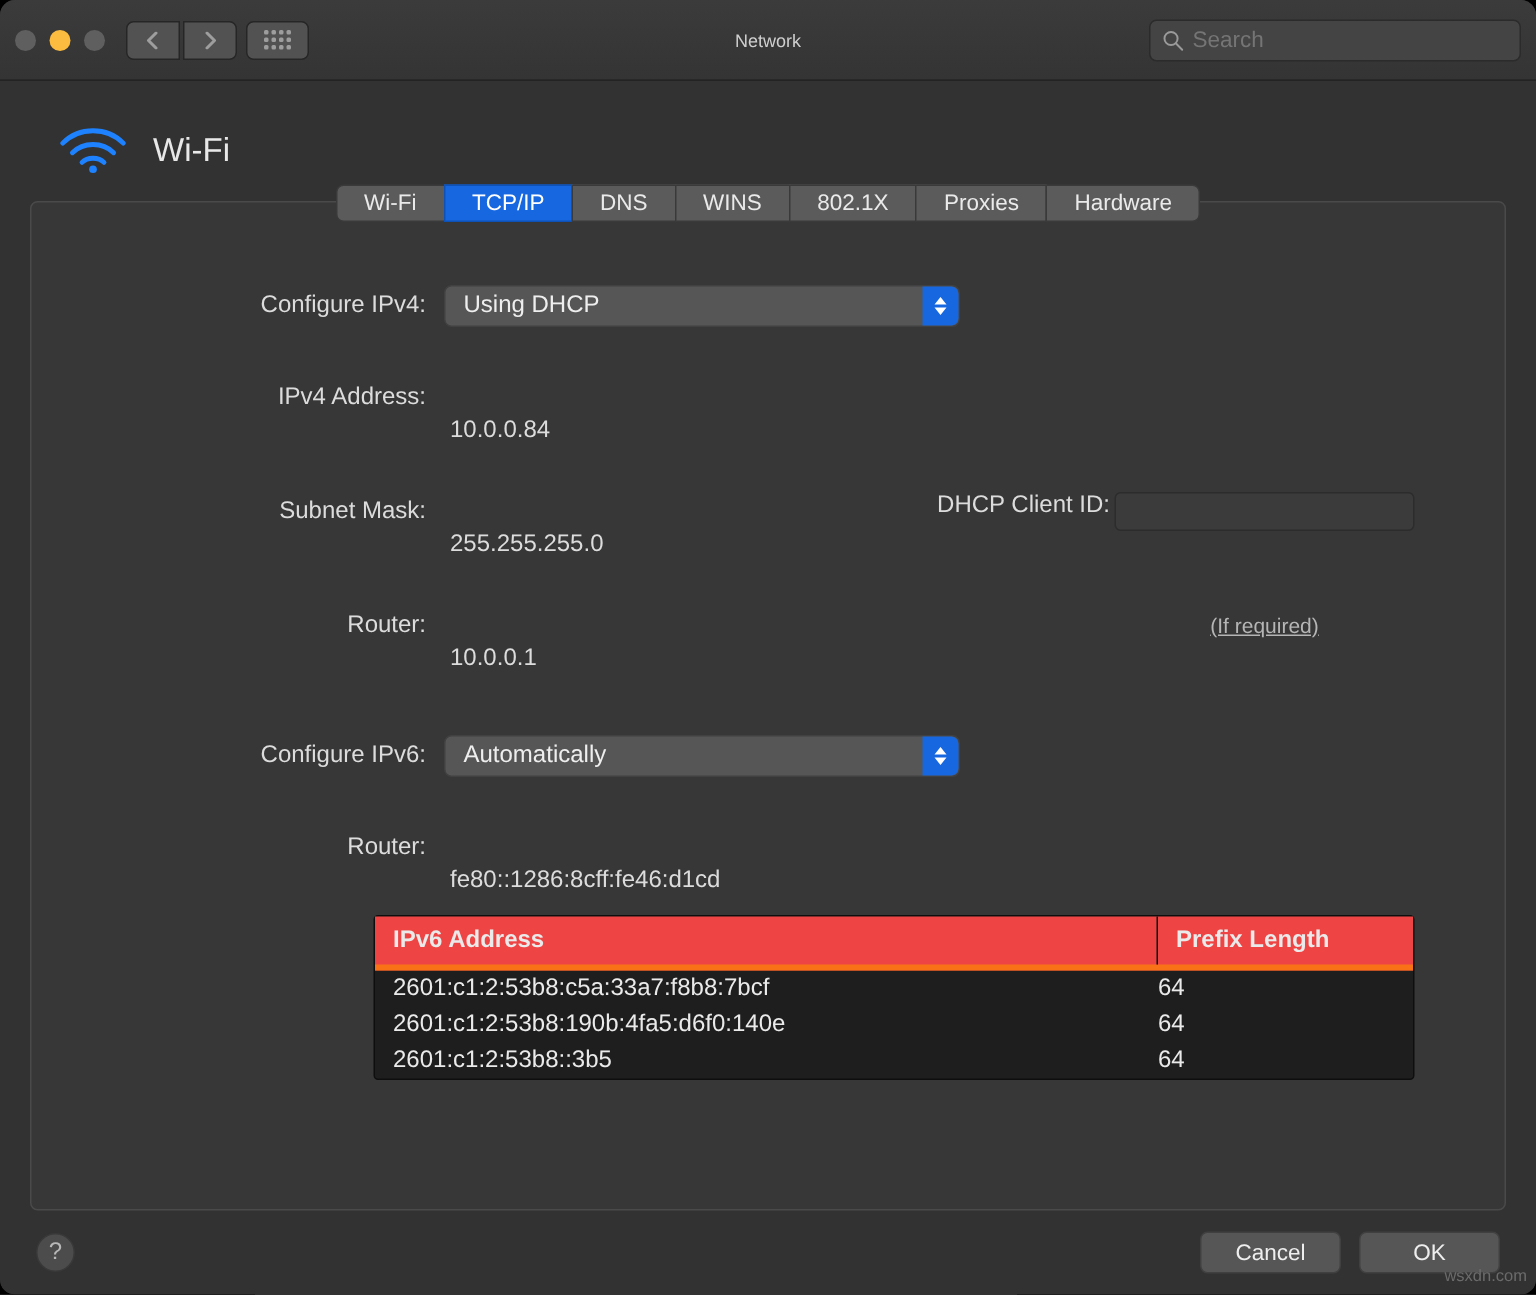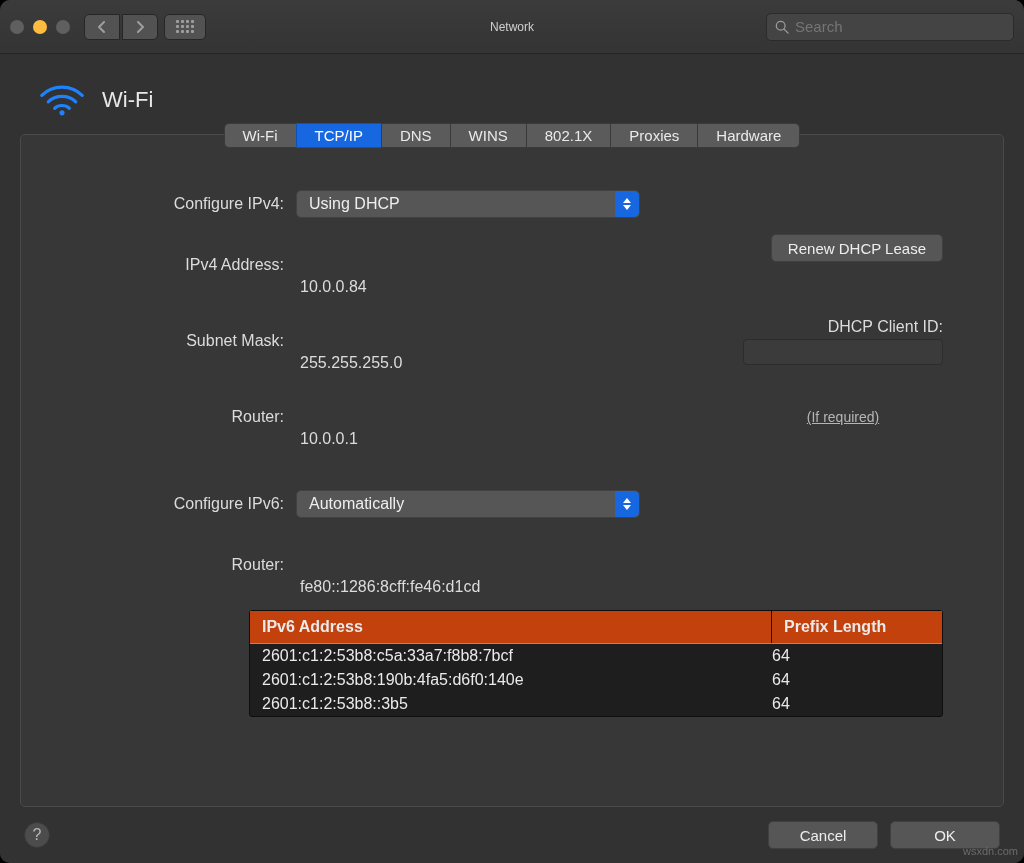--- a/index.html
+++ b/index.html
@@ -108,44 +108,44 @@
   .right-stack { margin-left:auto; display:flex; flex-direction:column; align-items:flex-end; gap:6px; }
   .btn {
     height:28px; padding:0 16px; background:#565656; color:#eee;
     border:1px solid #404040; border-radius:5px; display:flex; align-items:center; font-size:15px;
   }
   .hint { font-size:14px; color:#b5b5b5; text-align:center; width:200px; }
   .text-input {
     width:200px; height:26px; background:#3b3b3b; border:1px solid #2c2c2c;
     border-radius:4px;
   }
-  .dhcp-row { display:flex; align-items:flex-end; gap:3px;flex-direction:column; }
+  .dhcp-row { display:flex; align-items:flex-start; gap:3px; }
 
   .table {
     margin-left:228px; margin-right:60px; margin-top:10px;
     background:#1e1e1e; border:1px solid #0e0e0e; border-radius:3px;
     font-size:16px; color:#eaeaea;
   }
-  .thead { display:flex; background:#c2410c; border-bottom:1px solid #f97316;align-items:center; }
+  .thead { display:flex; background:#ef4444; border-bottom:4px solid #f97316;align-items:center; }
   .th { padding:7px 12px; font-weight:600; }
   .th.addr { flex:1; border-right:1px solid #0e0e0e; }
   .th.pfx  { width:170px; }
   .tbody .tr { display:flex; padding:3px 12px;justify-content:center; }
   .td.addr { flex:1; }
   .td.pfx { width:158px;margin-left:28px; }
 
   .footer {
     height:56px; display:flex; align-items:center; padding:0 24px; gap:12px;
   }
   .help {
     width:26px;height:26px;border-radius:50%;background:#4c4c4c;
     display:flex;align-items:center;justify-content:center;color:#b8b8b8;font-size:16px;
     border:1px solid #393939;
   }
-  .footer .btn { width:110px; justify-content:center; }
+  .footer .btn { width:94px; justify-content:center; }
   .watermark{
     position:absolute; right:6px; bottom:6px; font-size:11px; color:#6b6b6b;
   }
 </style>
 </head>
 <body>
 
 <div class="window">
 
   <div class="titlebar">
@@ -222,23 +222,20 @@
           <div class="label">Configure IPv4:</div>
           <div class="select">
             <span>Using DHCP</span>
             <span class="arrows"></span>
           </div>
         </div>
 
         <div class="row">
           <div class="label">IPv4 Address:</div>
           <div class="value">10.0.0.84</div>
-          <div class="right-stack" style="align-self:flex-start;">
-            <div class="btn">Renew DHCP Lease</div>
-          </div>
         </div>
 
         <div class="row">
           <div class="label">Subnet Mask:</div>
           <div class="value">255.255.255.0</div>
           <div class="dhcp-row" style="margin-left:auto;">
             <span>DHCP Client ID:</span>
             <div class="text-input"></div>
           </div>
         </div>

